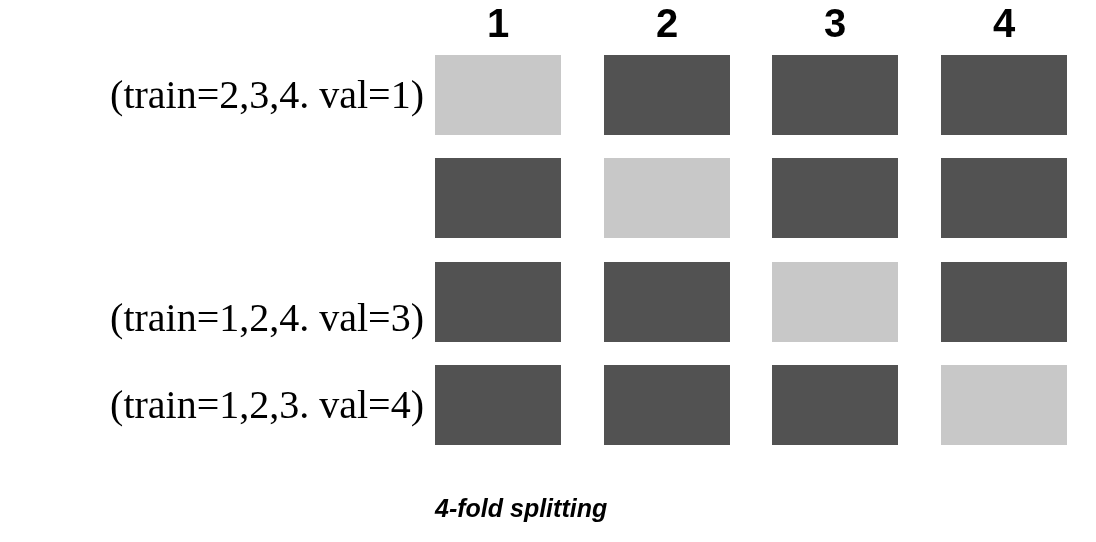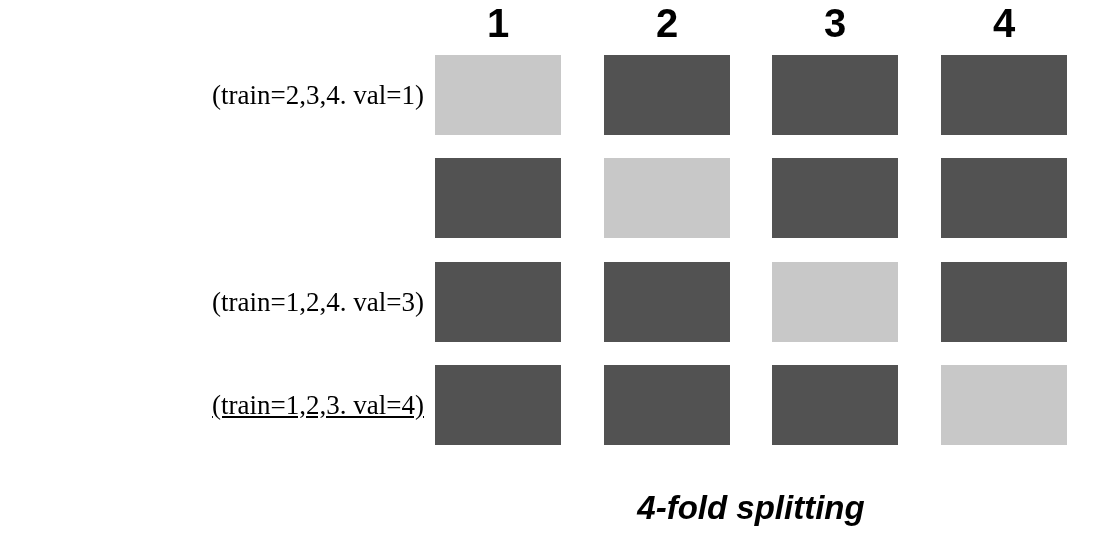--- a/index.html
+++ b/index.html
@@ -34,21 +34,21 @@
     letter-spacing: 0px;
   }
 
   
   .row-label {
     position: absolute;
     right: 672px;        
     width: 400px;
     text-align: right;
     font-family: "Liberation Serif", serif;
-    font-size: 27px;
+    font-size: 40px;
     line-height: 80px;
     height: 80px;
     color: #000000;
     white-space: nowrap;
   }
 
   
   .cell {
     position: absolute;
     width: 126px;
@@ -56,43 +56,43 @@
   }
   .cell.dark  { background: #525252; }
   .cell.light { background: #c8c8c8; }
 
   
   #caption {
     position: absolute;
     left: 435px;
     width: 632px;        
     top: 487px;
-    text-align: center;
+    text-align: left;
     font-family: "Liberation Sans", sans-serif;
     font-weight: bold;
     font-style: italic;
-    font-size: 33px;
+    font-size: 25px;
     line-height: 42px;
     color: #000000;
     white-space: nowrap;
   }
 </style>
 </head>
 <body>
 
 <div id="figure">
 
   <div class="col-header" style="left:435px;">1</div>
   <div class="col-header" style="left:604px;">2</div>
   <div class="col-header" style="left:772px;">3</div>
   <div class="col-header" style="left:941px;">4</div>
 
   <div class="row-label" style="top:55px;">(train=2,3,4. val=1)</div>
-  <div class="row-label" style="top:262px;">(train=1,2,4. val=3)</div>
-  <div class="row-label" style="top:365px;text-decoration:underline;">(train=1,2,3. val=4)</div>
+  <div class="row-label" style="top:278px;">(train=1,2,4. val=3)</div>
+  <div class="row-label" style="top:365px;">(train=1,2,3. val=4)</div>
 
   <div class="cell light" style="left:435px; top:55px;"></div>
   <div class="cell dark" style="left:604px; top:55px;"></div>
   <div class="cell dark" style="left:772px; top:55px;"></div>
   <div class="cell dark" style="left:941px; top:55px;"></div>
 
   <div class="cell dark" style="left:435px; top:158px;"></div>
   <div class="cell light" style="left:604px; top:158px;"></div>
   <div class="cell dark" style="left:772px; top:158px;"></div>
   <div class="cell dark" style="left:941px; top:158px;"></div>

